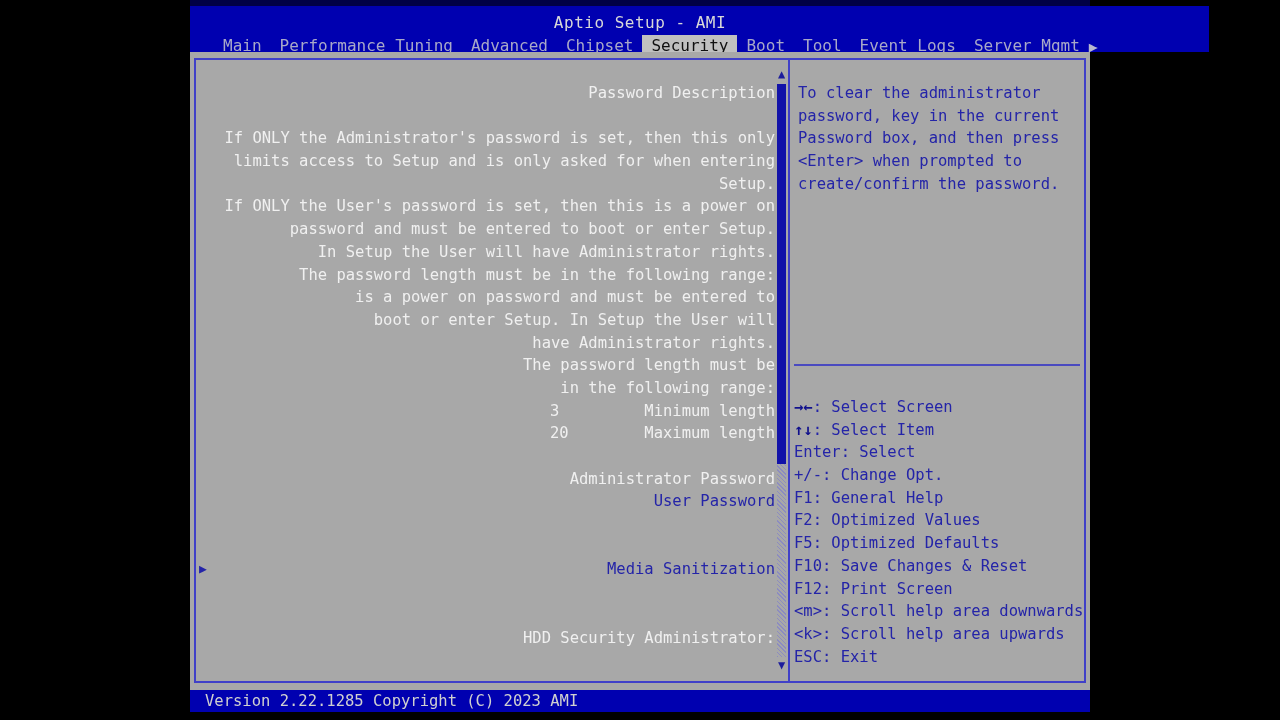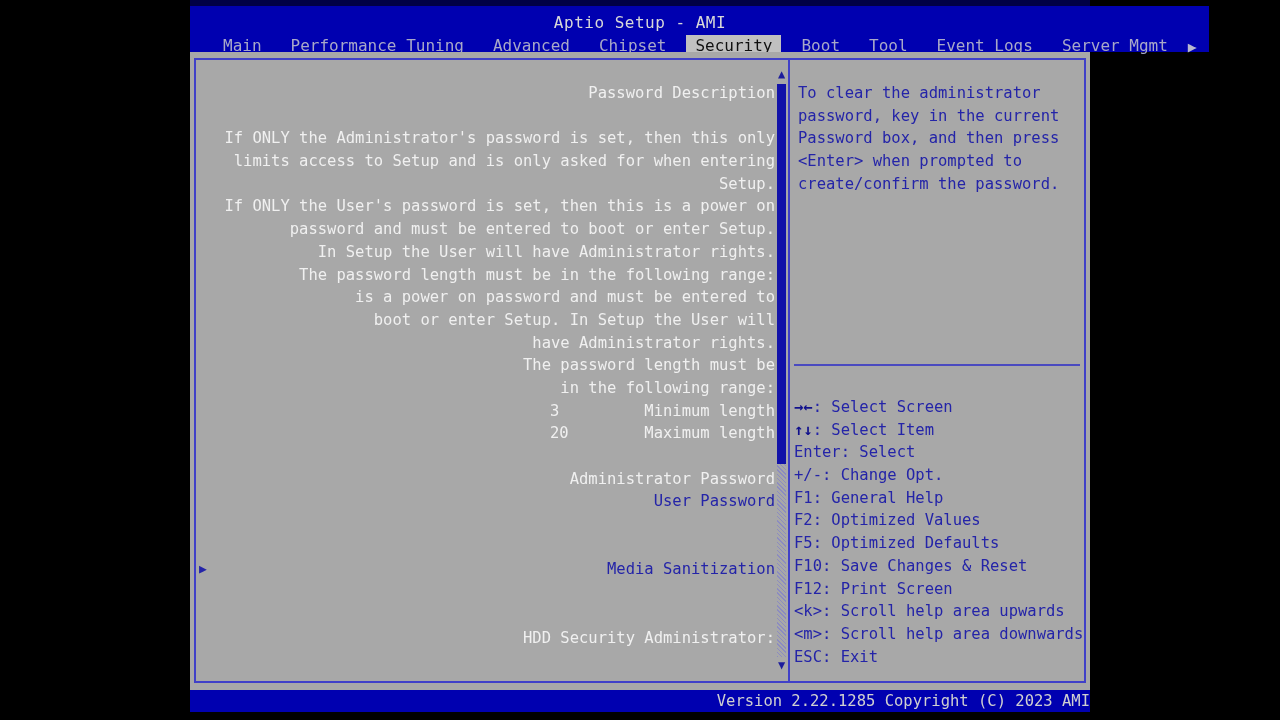--- a/index.html
+++ b/index.html
@@ -46,21 +46,20 @@
     color: #d8d8d8;
     white-space: pre;
   }
   .menu-row {
     position: absolute;
     left: 0; top: 29px;
     width: 900px;
     height: 23px;
     display: flex;
     align-items: center;
-    gap: 11px;
   }
   .menu-item {
     font-size: 16px;
     color: #a8a8c8;
     padding: 2px 9px 3px 9px;
     white-space: pre;
     line-height: 18px;
   }
   .menu-item.first { margin-left: 24px; }
   .menu-item.active {
@@ -207,22 +206,23 @@
 
   
   .footer {
     position: absolute;
     left: 190px; top: 690px;
     width: 900px; height: 22px;
     background: #0000b0;
     color: #d0d0d0;
     font-size: 15.5px;
     line-height: 22px;
-    text-align: right;
-    white-space: pre;
+    text-align: left;
+    white-space: pre;
+    padding-left: 15px;
   }
   .footer-gap {
     position: absolute;
     left: 190px; top: 688px;
     width: 900px; height: 2px;
     background: #a8a8a8;
   }
 </style>
 </head>
 <body>
@@ -301,22 +301,22 @@
         <div id="keys">
             <div class="kline"><span class="kglyph">→←</span><span>: Select Screen</span></div>
             <div class="kline"><span class="kglyph">↑↓</span><span>: Select Item</span></div>
             <div class="kline"><span>Enter: Select</span></div>
             <div class="kline"><span>+/-: Change Opt.</span></div>
             <div class="kline"><span>F1: General Help</span></div>
             <div class="kline"><span>F2: Optimized Values</span></div>
             <div class="kline"><span>F5: Optimized Defaults</span></div>
             <div class="kline"><span>F10: Save Changes &amp; Reset</span></div>
             <div class="kline"><span>F12: Print Screen</span></div>
+            <div class="kline"><span>&lt;m&gt;: Scroll help area downwards</span></div>
             <div class="kline"><span>&lt;k&gt;: Scroll help area upwards</span></div>
-            <div class="kline"><span>&lt;m&gt;: Scroll help area downwards</span></div>
             <div class="kline"><span>ESC: Exit</span></div>
           </div>
       </div>
     </div>
 
   </div>
 
   <div class="footer-gap"></div>
   <div class="footer">Version 2.22.1285 Copyright (C) 2023 AMI</div>
 

